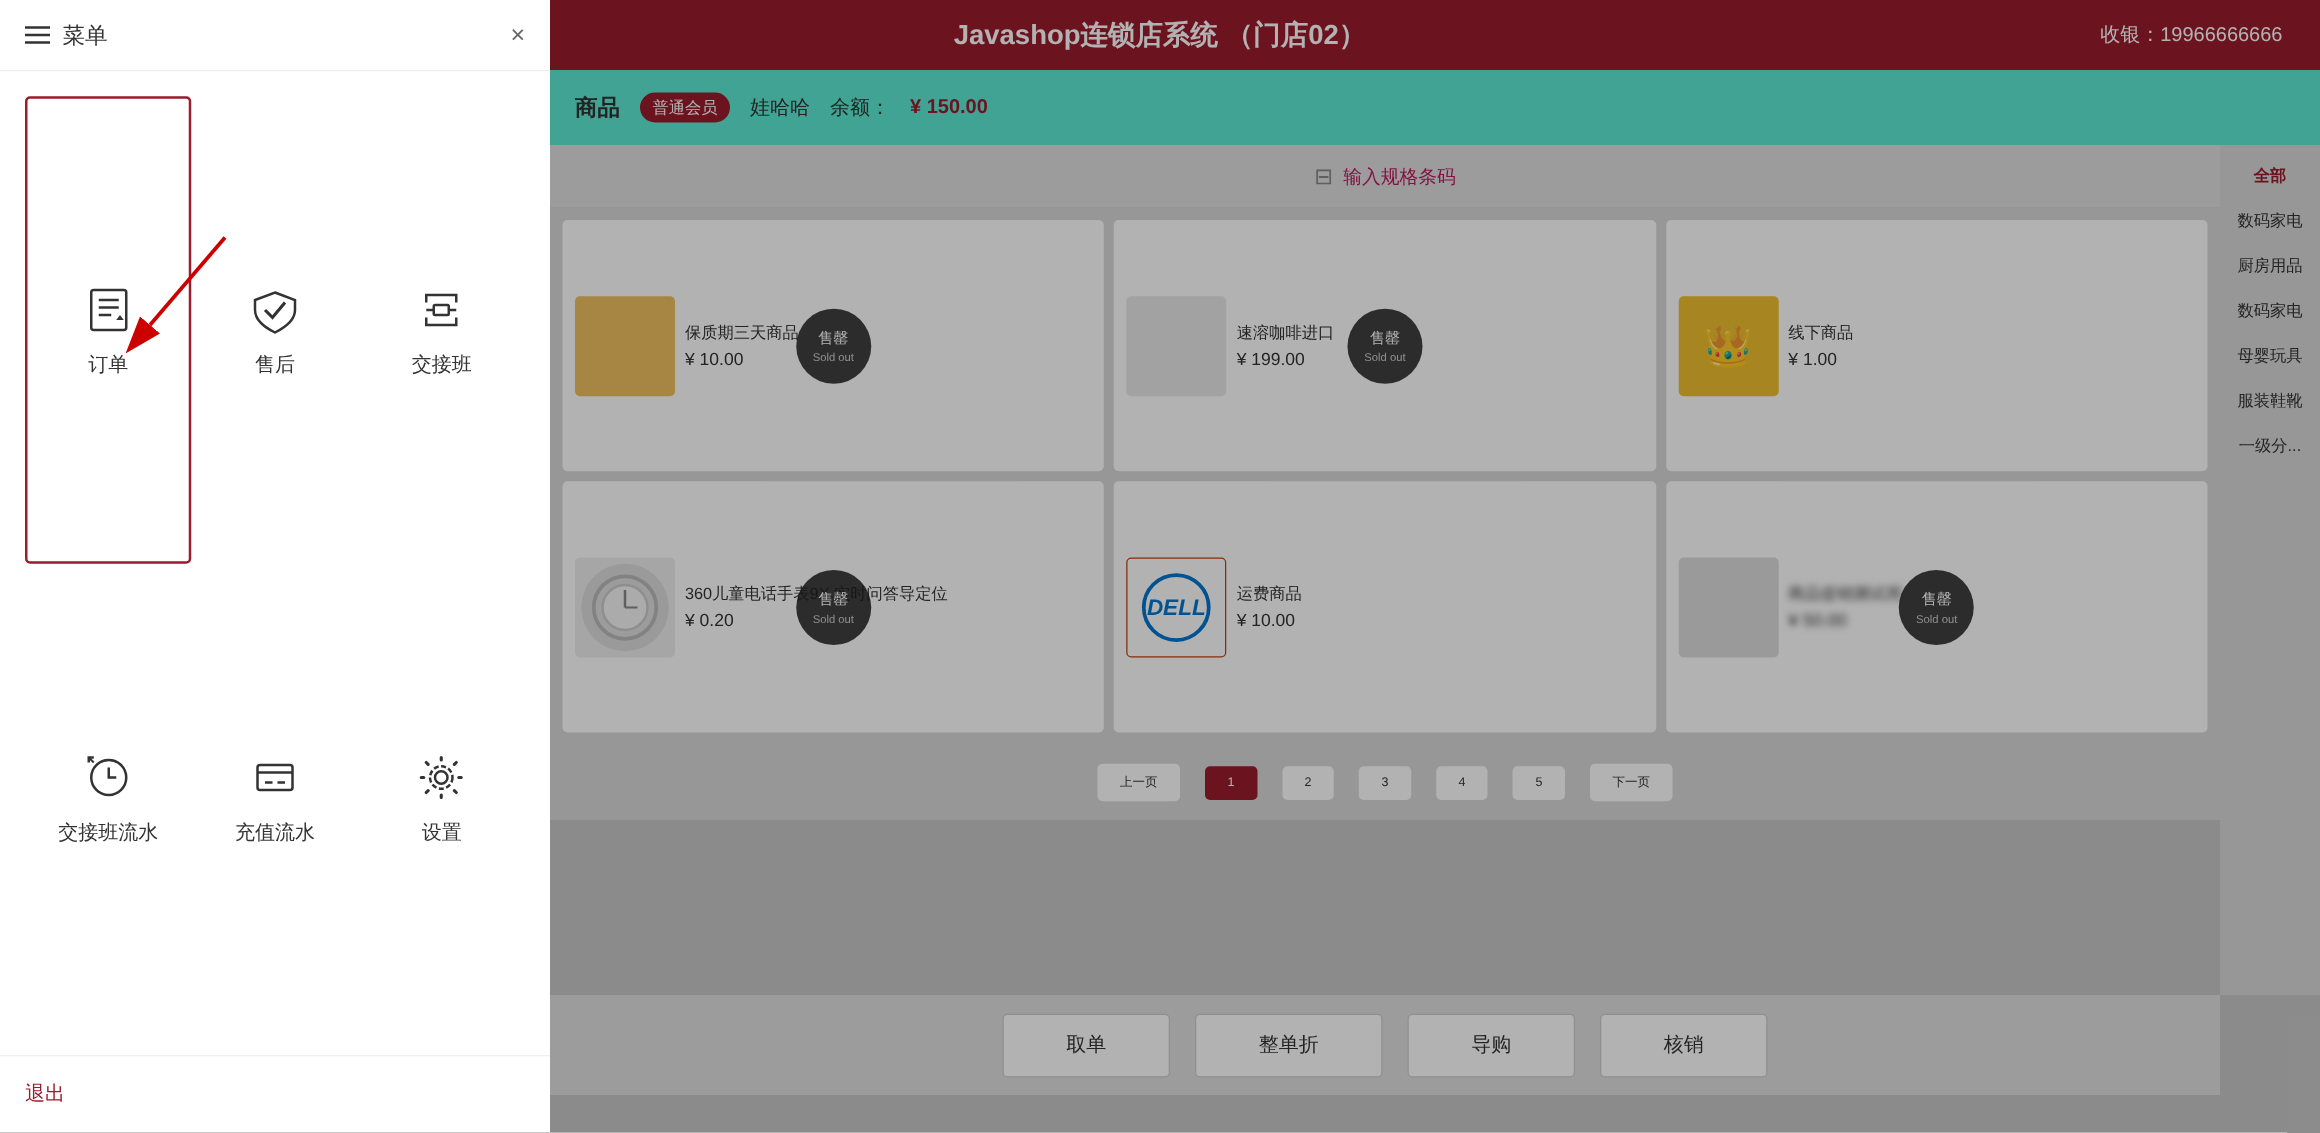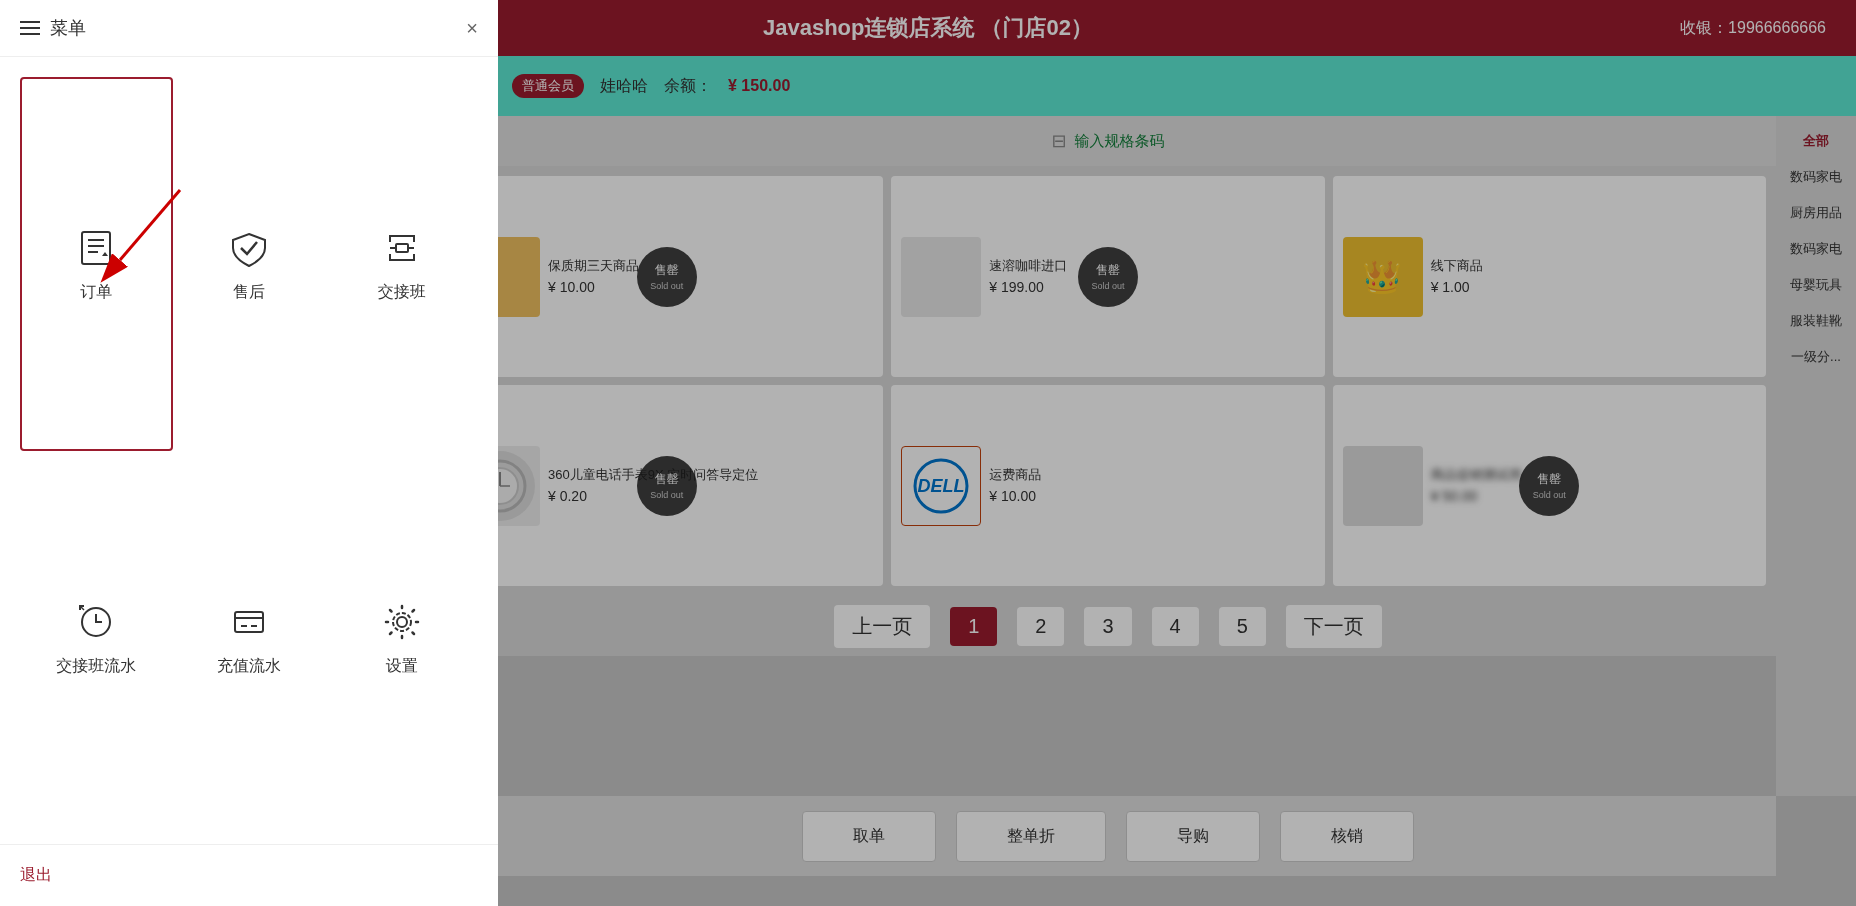--- a/index.html
+++ b/index.html
@@ -157,21 +157,21 @@
       display: flex;
       align-items: center;
       justify-content: center;
       gap: 20px;
     }
     .page-btn {
       padding: 8px 18px;
       background: white;
       border: none;
       border-radius: 4px;
-      font-size: 20px;
+      font-size: 10px;
       cursor: pointer;
       color: #333;
     }
     .page-btn.active {
       background: #9b1c2e;
       color: white;
     }
 
     
     .bottom-actions {
@@ -200,21 +200,21 @@
       position: absolute;
       left: 0; top: 0;
       width: 1856px; height: 906px;
       background: rgba(0,0,0,0.3);
       z-index: 10;
     }
 
     .menu-panel {
       position: absolute;
       left: 0; top: 0;
-      width: 498px; height: 906px;
+      width: 440px; height: 906px;
       background: white;
       z-index: 20;
       display: flex;
       flex-direction: column;
     }
 
     .menu-header {
       display: flex;
       align-items: center;
       padding: 16px 20px;
@@ -330,21 +330,21 @@
 <div class="sub-header">
   <span class="sub-header-title">商品</span>
   <span class="member-badge">普通会员</span>
   <span class="member-name">娃哈哈</span>
   <span class="balance-label">余额：</span>
   <span class="balance-value">¥ 150.00</span>
 </div>
 
 <div class="search-area">
   <span style="font-size:18px;">⊟</span>
-  <span style="color:#15803d;">输入规格条码</span>
+  <span style="color:#be185d;">输入规格条码</span>
 </div>
 
 <div class="category-sidebar">
   <div class="category-item active">全部</div>
   <div class="category-item">数码家电</div>
   <div class="category-item">厨房用品</div>
   <div class="category-item">数码家电</div>
   <div class="category-item">母婴玩具</div>
   <div class="category-item">服装鞋靴</div>
   <div class="category-item">一级分...</div>

